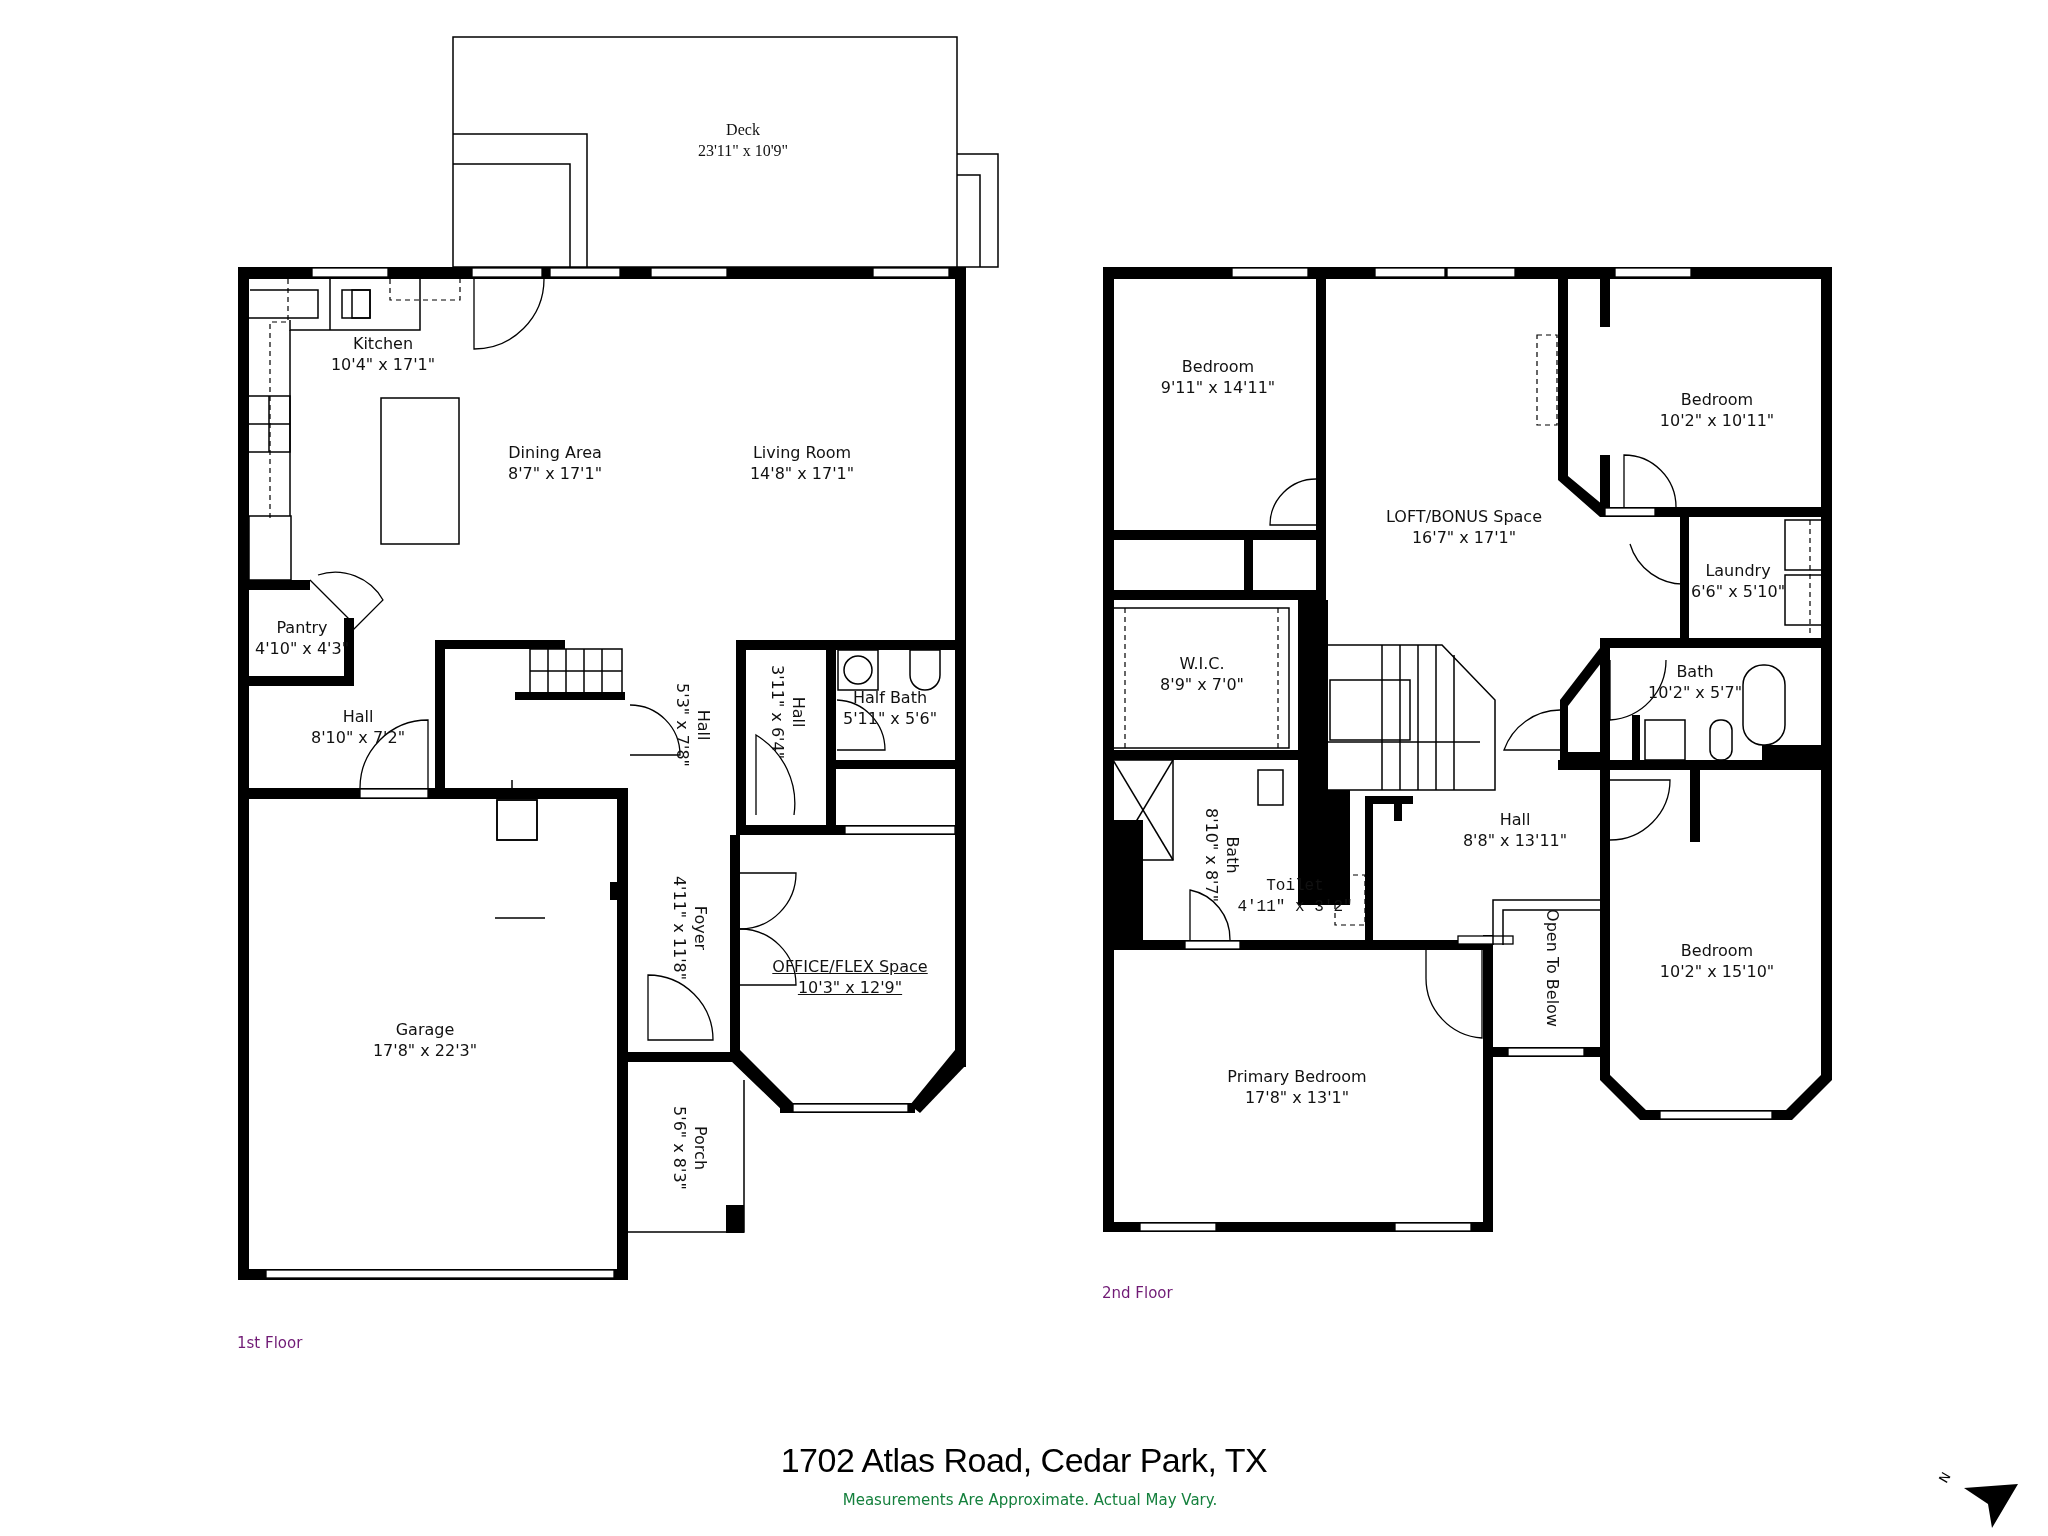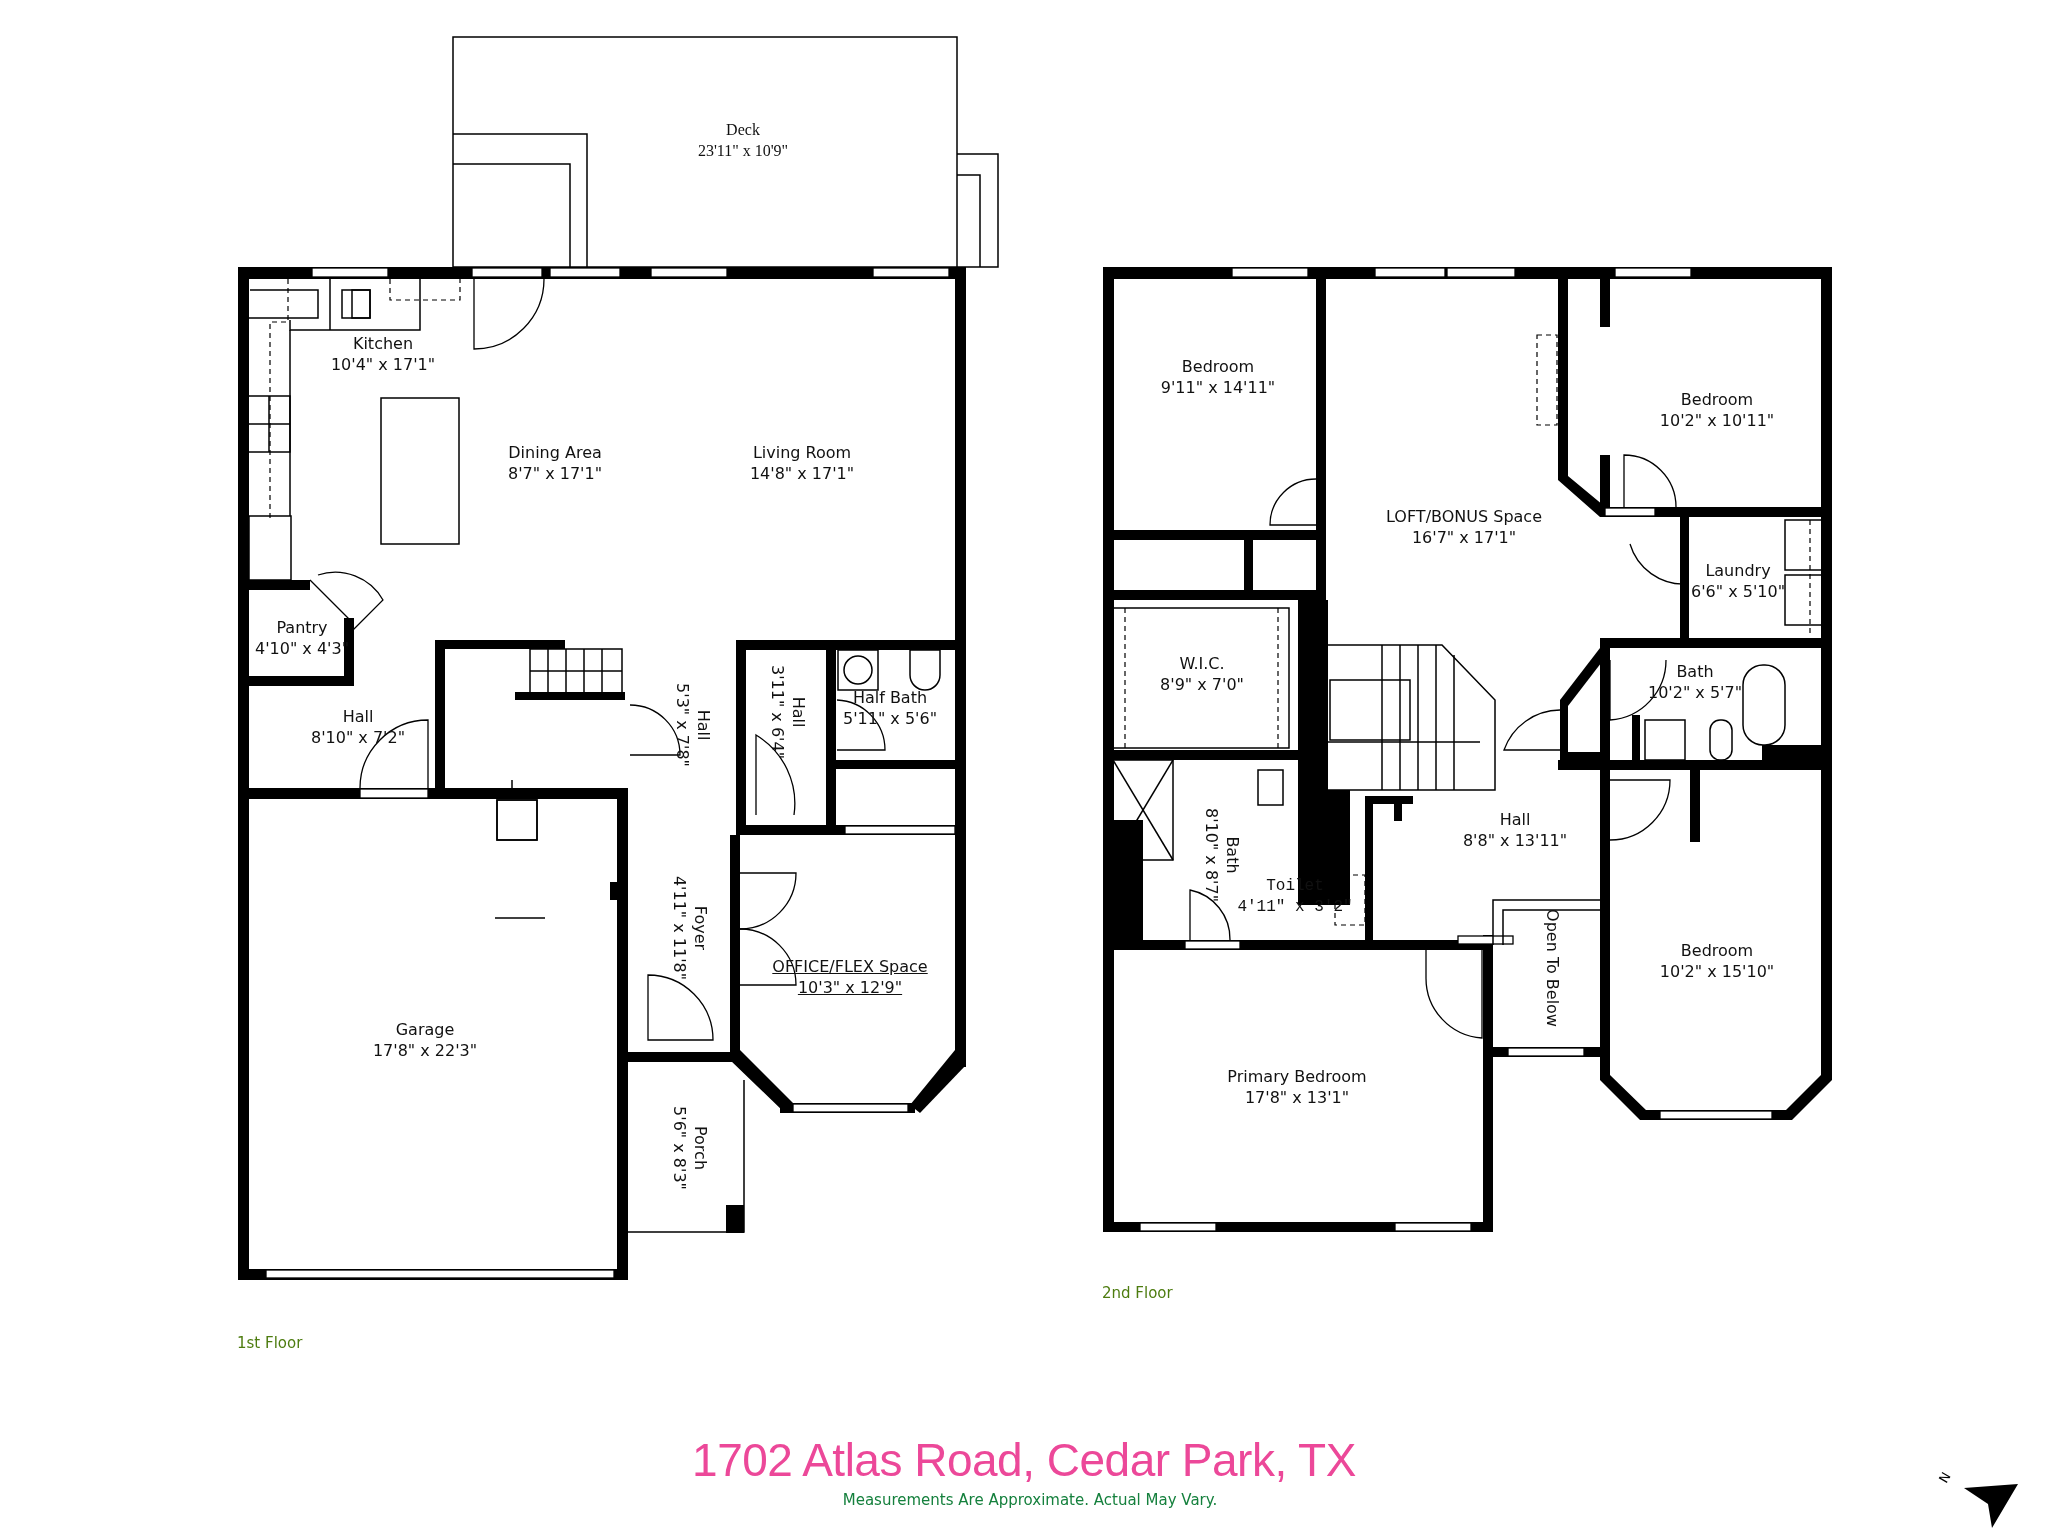--- a/index.html
+++ b/index.html
@@ -6,22 +6,22 @@
   body { width: 2048px; height: 1536px; position: relative; overflow: hidden; font-family: "DejaVu Sans", sans-serif; }
   svg#plan { position: absolute; left: 0; top: 0; width: 2048px; height: 1536px; }
   .wall { fill: #000; }
   .thin { fill: none; stroke: #000; stroke-width: 1.5; }
   .dash { fill: none; stroke: #000; stroke-width: 1.2; stroke-dasharray: 5 4; }
   .win { fill: #fff; stroke: #000; stroke-width: 1.3; }
   .door { fill: none; stroke: #000; stroke-width: 1.3; }
   .lbl { position: absolute; text-align: center; color: #111; font-size: 16px; line-height: 21px; white-space: nowrap; transform: translate(-50%, -50%); font-family: "DejaVu Sans", sans-serif; }
   .lbl .name, .lbl .dim { display: block; }
   .lbl.v { transform: translate(-50%, -50%) rotate(90deg); }
-  .floor-label { position: absolute; font-size: 15px; color: #4d7c0f; }
-  .address { position: absolute; left: 1024px; top: 1460px; transform: translate(-50%, -50%); font-family: "Liberation Sans", sans-serif; font-size: 46px; color: #ec4899; letter-spacing: -0.5px; white-space: nowrap; }
+  .floor-label { position: absolute; font-size: 15px; color: #701a75; }
+  .address { position: absolute; left: 1024px; top: 1460px; transform: translate(-50%, -50%); font-family: "Liberation Sans", sans-serif; font-size: 34px; color: #000000; letter-spacing: -0.5px; white-space: nowrap; }
   .disclaimer { position: absolute; left: 1030px; top: 1500px; transform: translate(-50%, -50%); font-size: 15px; color: #15803d; white-space: nowrap; }
   .compass { position: absolute; left: 1940px; top: 1470px; width: 80px; height: 60px; }
   .compass .n { position: absolute; left: 0; top: 0; font-size: 13px; transform: rotate(-60deg); }
 </style>
 </head>
 <body>
 
 <svg id="plan" viewBox="0 0 2048 1536" xmlns="http://www.w3.org/2000/svg">
 
   <g>

